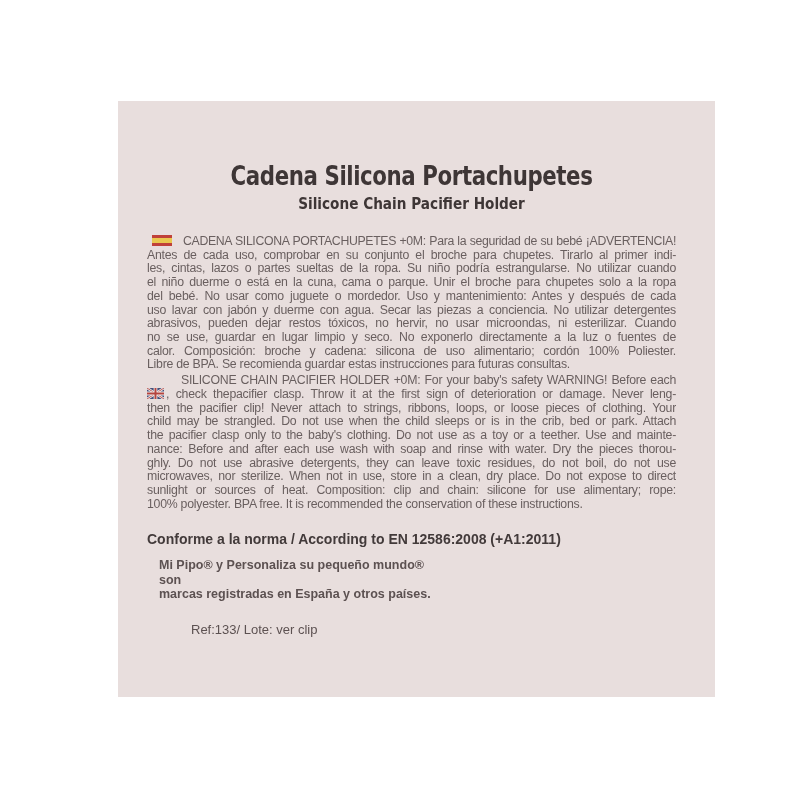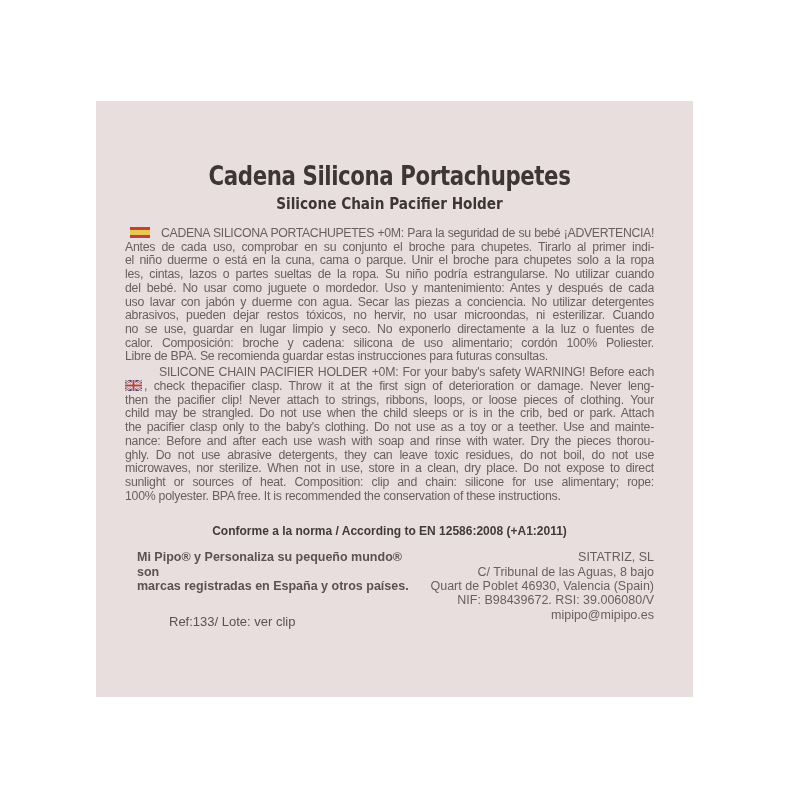--- a/index.html
+++ b/index.html
@@ -5,21 +5,21 @@
   html, body { margin: 0; padding: 0; }
   body {
     width: 800px; height: 800px;
     background: #ffffff;
     font-family: "Liberation Sans", sans-serif;
     position: relative;
     overflow: hidden;
   }
   .label {
     position: absolute;
-    left: 96px; top: 101px;
+    left: 118px; top: 101px;
     width: 597px; height: 596px;
     background: var(--label-bg, #e8dedd);
     box-sizing: border-box;
   }
   .content {
     padding: 0 39px 0 29px; 
   }
   .title {
     margin: 60px 0 0 0;
     font-family: "DejaVu Sans", sans-serif;
@@ -38,21 +38,21 @@
     font-family: "DejaVu Sans", sans-serif;
     font-weight: bold;
     font-size: 15.5px;
     line-height: 20px;
     text-align: center;
     color: var(--title, #3e3636);
     transform: scaleX(0.88);
     transform-origin: 50% 50%;
     white-space: nowrap;
   }
-  .paras { margin-top: 13px; }
+  .paras { margin-top: 21px; }
   .para + .para { margin-top: 2px; }
   .jline {
     font-size: 12.3px;
     line-height: 13.72px;
     height: 13.72px;
     color: var(--body, #695f5f);
     text-align: justify;
     text-align-last: justify;
     white-space: nowrap;
     overflow: hidden;
@@ -70,24 +70,23 @@
     margin-right: 11px;
     background: linear-gradient(to bottom,
       var(--es-red, #c0413a) 0 27%,
       var(--es-yellow, #eac84f) 27% 73%,
       var(--es-red, #c0413a) 73% 100%);
   }
   .flag-gb { width: 17px; height: 11px; margin-right: 2px; }
   .flag-gb svg { display: block; width: 17px; height: 11px; }
   .compliance {
     margin-top: 20px;
-    font-size: 12px;
+    font-size: 14px;
     font-weight: bold;
     line-height: 16px;
-    text-align: center;
     color: var(--compliance, #423a3a);
   }
   .footer {
     margin-top: 11px;
     display: flex;
     align-items: flex-start;
   }
   .footer-left { width: 55%; }
   .trademark {
     padding-left: 12px;
@@ -116,22 +115,22 @@
 <div class="label">
   <div class="content">
 
     <h1 class="title">Cadena Silicona Portachupetes</h1>
     <h2 class="subtitle">Silicone Chain Pacifier Holder</h2>
 
     <div class="paras">
       <div class="para">
           <div class="jline" style="padding-left: 5px; letter-spacing: -0.35px;"><span class="flag flag-es"></span>CADENA SILICONA PORTACHUPETES +0M: Para la seguridad de su bebé ¡ADVERTENCIA!</div>
           <div class="jline" style="letter-spacing: -0.25px;">Antes de cada uso, comprobar en su conjunto el broche para chupetes. Tirarlo al primer indi-</div>
+          <div class="jline" style="letter-spacing: -0.25px;">les, cintas, lazos o partes sueltas de la ropa. Su niño podría estrangularse. No utilizar cuando</div>
           <div class="jline" style="letter-spacing: -0.25px;">el niño duerme o está en la cuna, cama o parque. Unir el broche para chupetes solo a la ropa</div>
-          <div class="jline" style="letter-spacing: -0.25px;">les, cintas, lazos o partes sueltas de la ropa. Su niño podría estrangularse. No utilizar cuando</div>
           <div class="jline" style="letter-spacing: -0.25px;">del bebé. No usar como juguete o mordedor.  Uso y mantenimiento: Antes y después de cada</div>
           <div class="jline" style="letter-spacing: -0.25px;">uso lavar con jabón y duerme con agua. Secar las piezas a conciencia. No utilizar detergentes</div>
           <div class="jline" style="letter-spacing: -0.25px;">abrasivos, pueden dejar restos tóxicos, no hervir, no usar microondas, ni esterilizar. Cuando</div>
           <div class="jline" style="letter-spacing: -0.25px;">no se use, guardar en lugar limpio y seco. No exponerlo directamente a la luz o fuentes de</div>
           <div class="jline" style="letter-spacing: -0.25px;">calor. Composición: broche y cadena: silicona de uso alimentario; cordón 100% Poliester.</div>
           <div class="jline last" style="letter-spacing: -0.25px;">Libre de BPA. Se recomienda guardar estas instrucciones para futuras consultas.</div>
         </div>
       <div class="para">
           <div class="jline" style="text-indent: 34px; letter-spacing: -0.25px;">SILICONE CHAIN PACIFIER HOLDER +0M: For your baby's safety WARNING! Before each</div>
           <div class="jline" style="letter-spacing: -0.25px;"><span class="flag flag-gb"><svg viewBox="0 0 60 36" preserveAspectRatio="none">
@@ -155,23 +154,16 @@
     <div class="compliance">Conforme a la norma / According to EN 12586:2008 (+A1:2011)</div>
 
     <div class="footer">
       <div class="footer-left">
         <div class="trademark">
           <div>Mi Pipo® y Personaliza su pequeño mundo® son</div>
           <div>marcas registradas en España y otros países.</div>
         </div>
         <div class="ref">Ref:133/ Lote: ver clip</div>
       </div>
-      <div class="company">
-        <div>SITATRIZ, SL</div>
-        <div>C/ Tribunal de las Aguas, 8 bajo</div>
-        <div>Quart de Poblet 46930, Valencia (Spain)</div>
-        <div>NIF: B98439672. RSI: 39.006080/V</div>
-        <div>mipipo@mipipo.es</div>
-      </div>
     </div>
 
   </div>
 </div>
 
 </body></html>

